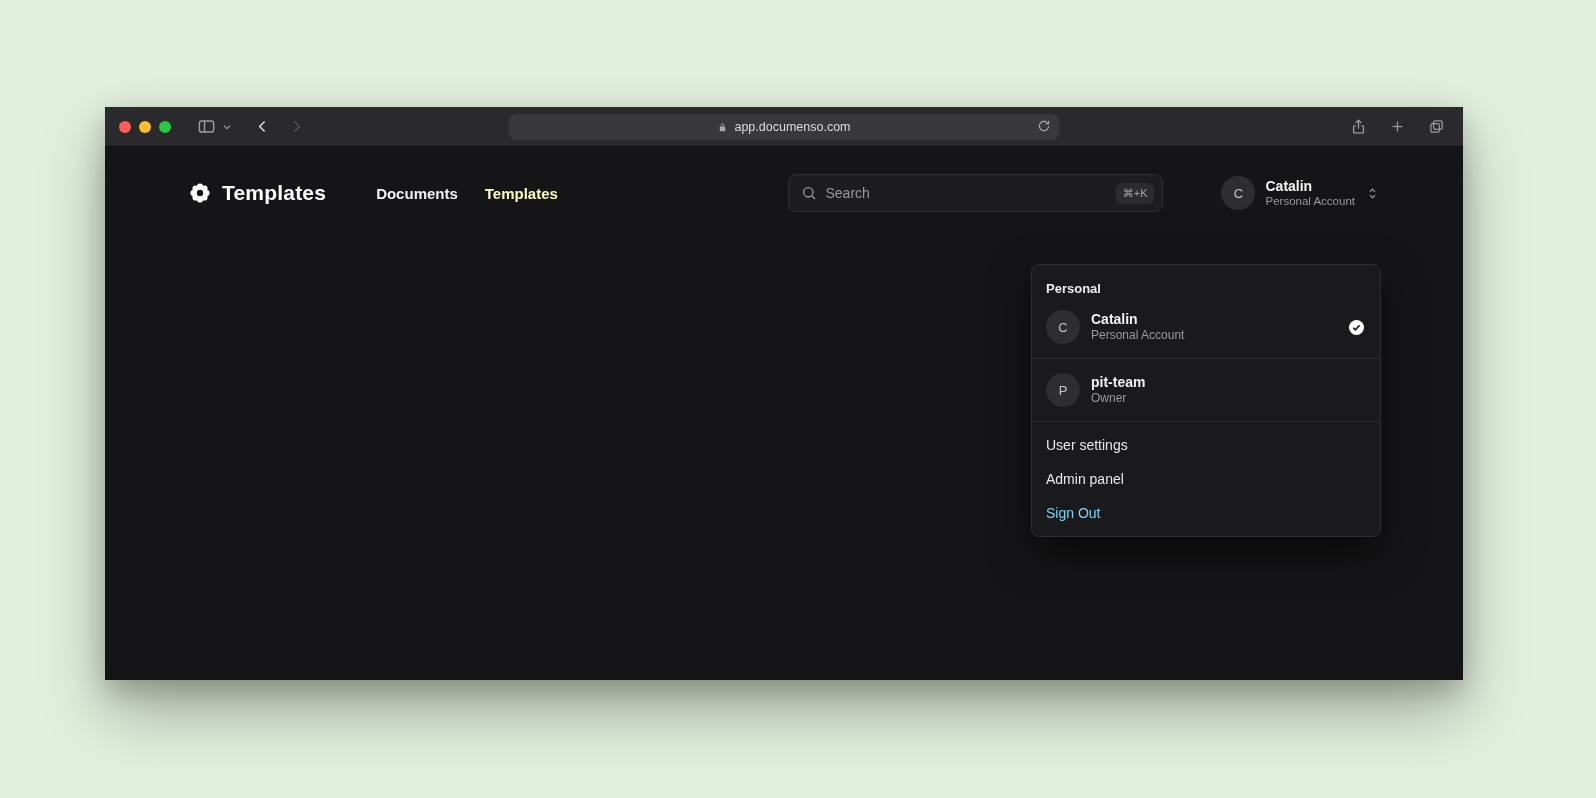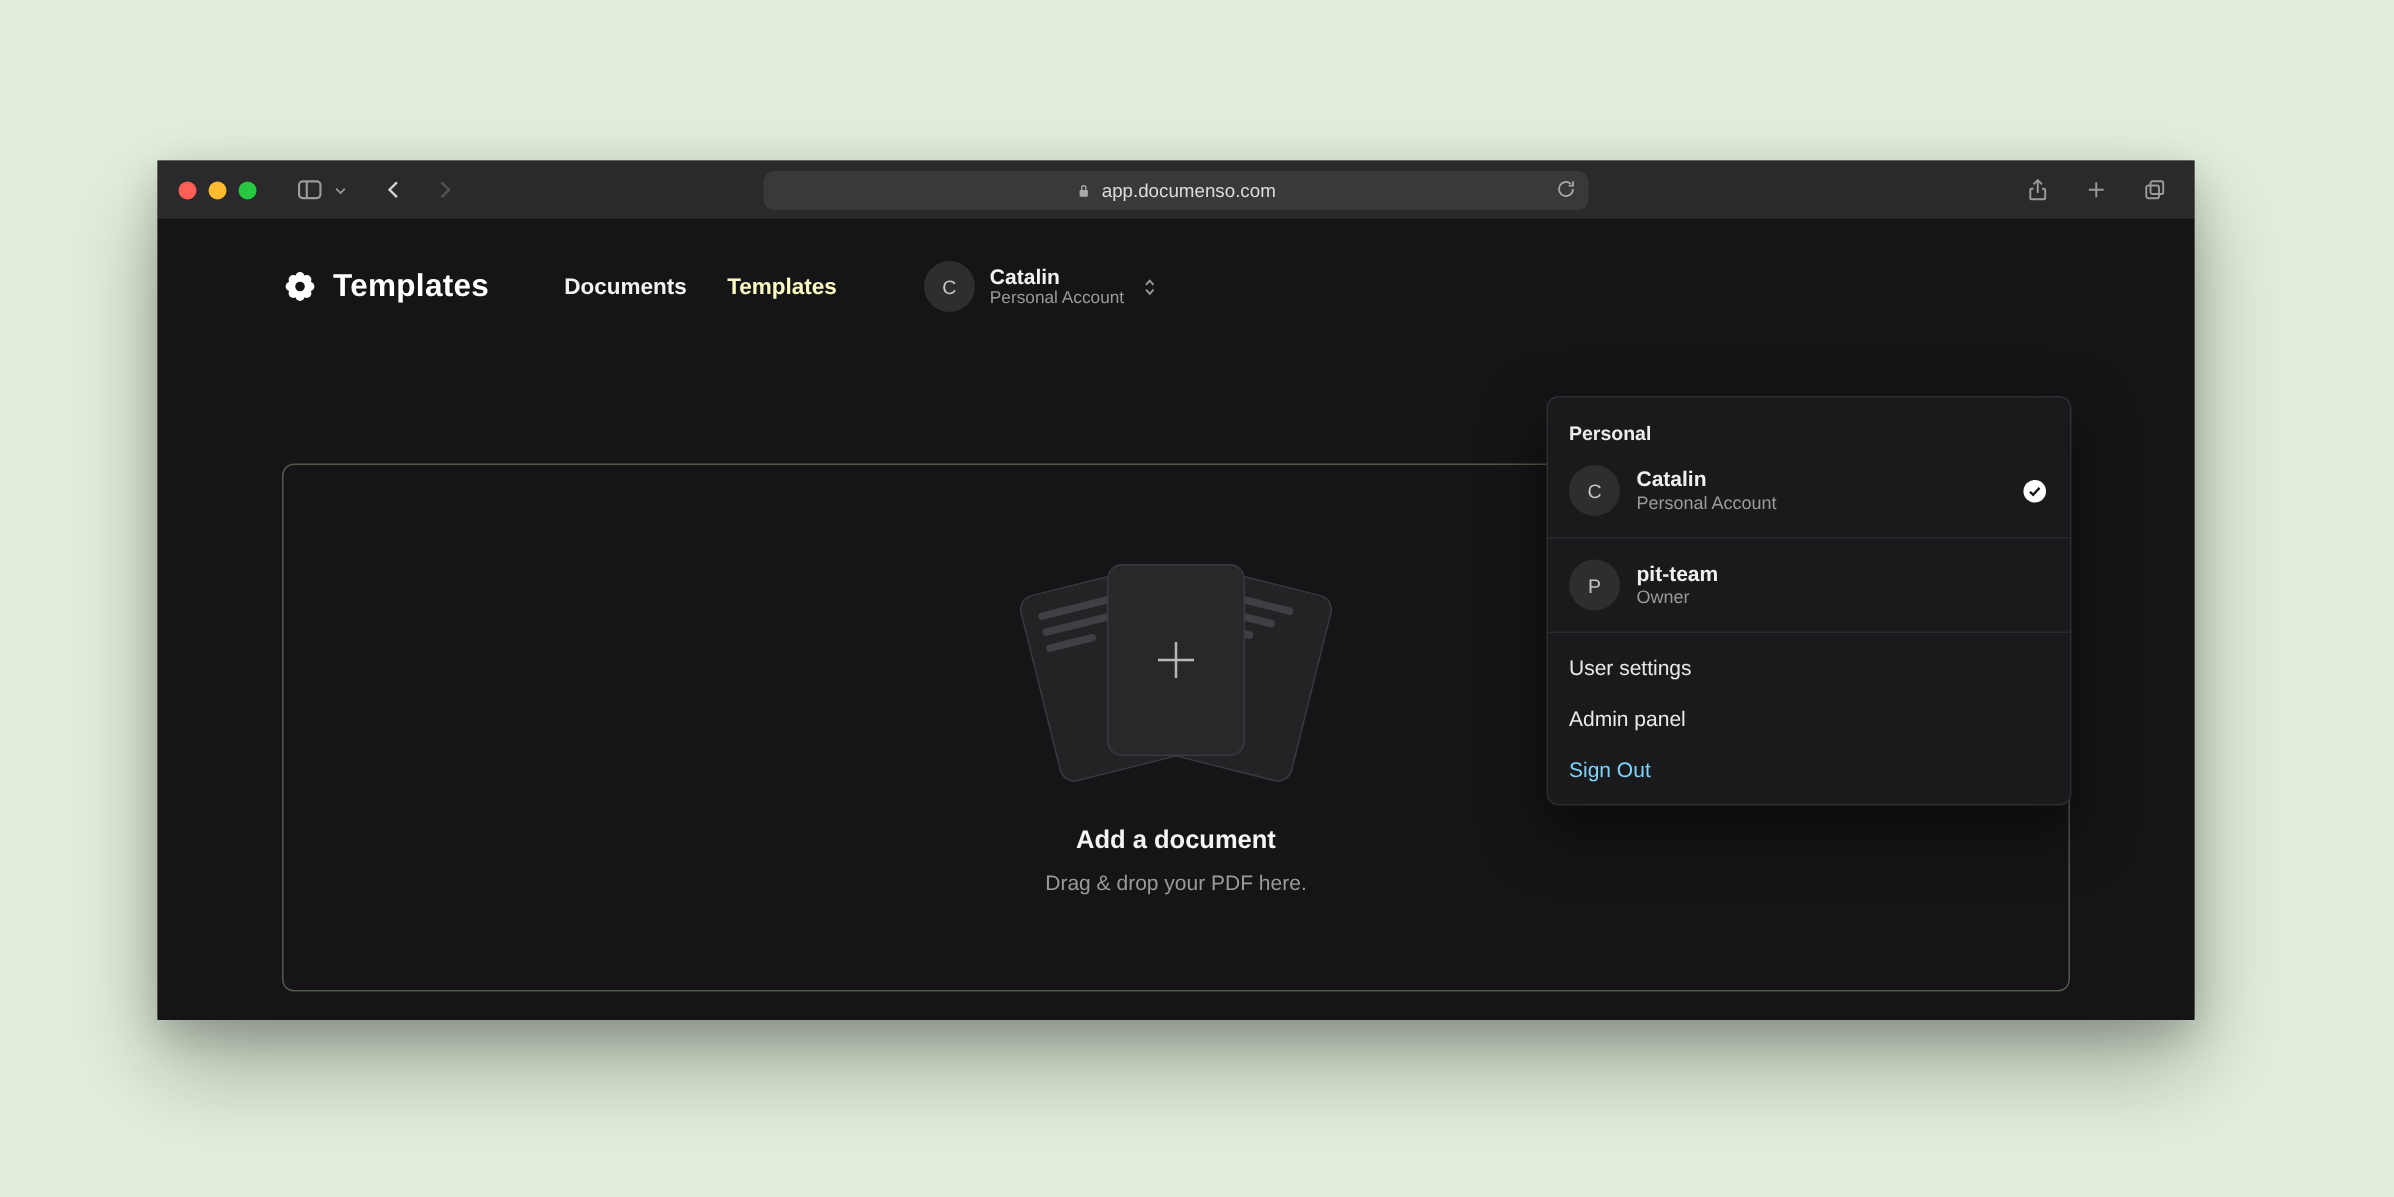--- a/index.html
+++ b/index.html
@@ -238,60 +238,46 @@
           </svg>
         </span>
         <span class="brand-name">Templates</span>
       </div>
 
       <nav class="nav">
         <a class="active">Documents</a>
         <a class="inactive">Templates</a>
       </nav>
 
+      <div class="searchbox">
+        <span class="sicon">
+          <svg width="16" height="16" viewBox="0 0 24 24" fill="none" stroke="currentColor" stroke-width="2">
+              <circle cx="11" cy="11" r="7"></circle>
+              <line x1="16.5" y1="16.5" x2="21" y2="21"></line>
+            </svg>
+        </span>
+        <input type="text" placeholder="Search" style="">
+        <span class="kbd">⌘+K</span>
+      </div>
 
       <button class="account">
         <span class="avatar">C</span>
         <span class="acct-text">
           <span class="acct-name" style="display:block;">Catalin</span>
           <span class="acct-sub" style="display:block;">Personal Account</span>
         </span>
         <span class="updown">
           <svg width="15" height="15" viewBox="0 0 24 24" fill="none" stroke="currentColor" stroke-width="2">
               <path d="M8 9.5l4-4.5 4 4.5"></path>
               <path d="M8 14.5l4 4.5 4-4.5"></path>
             </svg>
         </span>
       </button>
     </div>
 
-    <div class="dropzone">
-      <div class="illustration">
-        <div class="card left">
-          <div class="bar b1"></div>
-          <div class="bar b2"></div>
-          <div class="bar b3"></div>
-        </div>
-        <div class="card right">
-          <div class="bar b1"></div>
-          <div class="bar b2"></div>
-          <div class="bar b3"></div>
-        </div>
-        <div class="card center">
-          <span style="display:flex;">
-            <svg width="36" height="36" viewBox="0 0 24 24" fill="none" stroke="#b8b8ba" stroke-width="1.1">
-                <path d="M12 4v16"></path>
-                <path d="M4 12h16"></path>
-              </svg>
-          </span>
-        </div>
-      </div>
-      <div class="dz-title">Add a document</div>
-      <div class="dz-sub">Drag &amp; drop your PDF here.</div>
-    </div>
 
     <div class="menu">
       <div class="menu-heading">Personal</div>
 
       <div class="menu-row">
         <span class="avatar">C</span>
         <span>
           <span class="mr-name" style="display:block;">Catalin</span>
           <span class="mr-sub" style="display:block;">Personal Account</span>
         </span>

